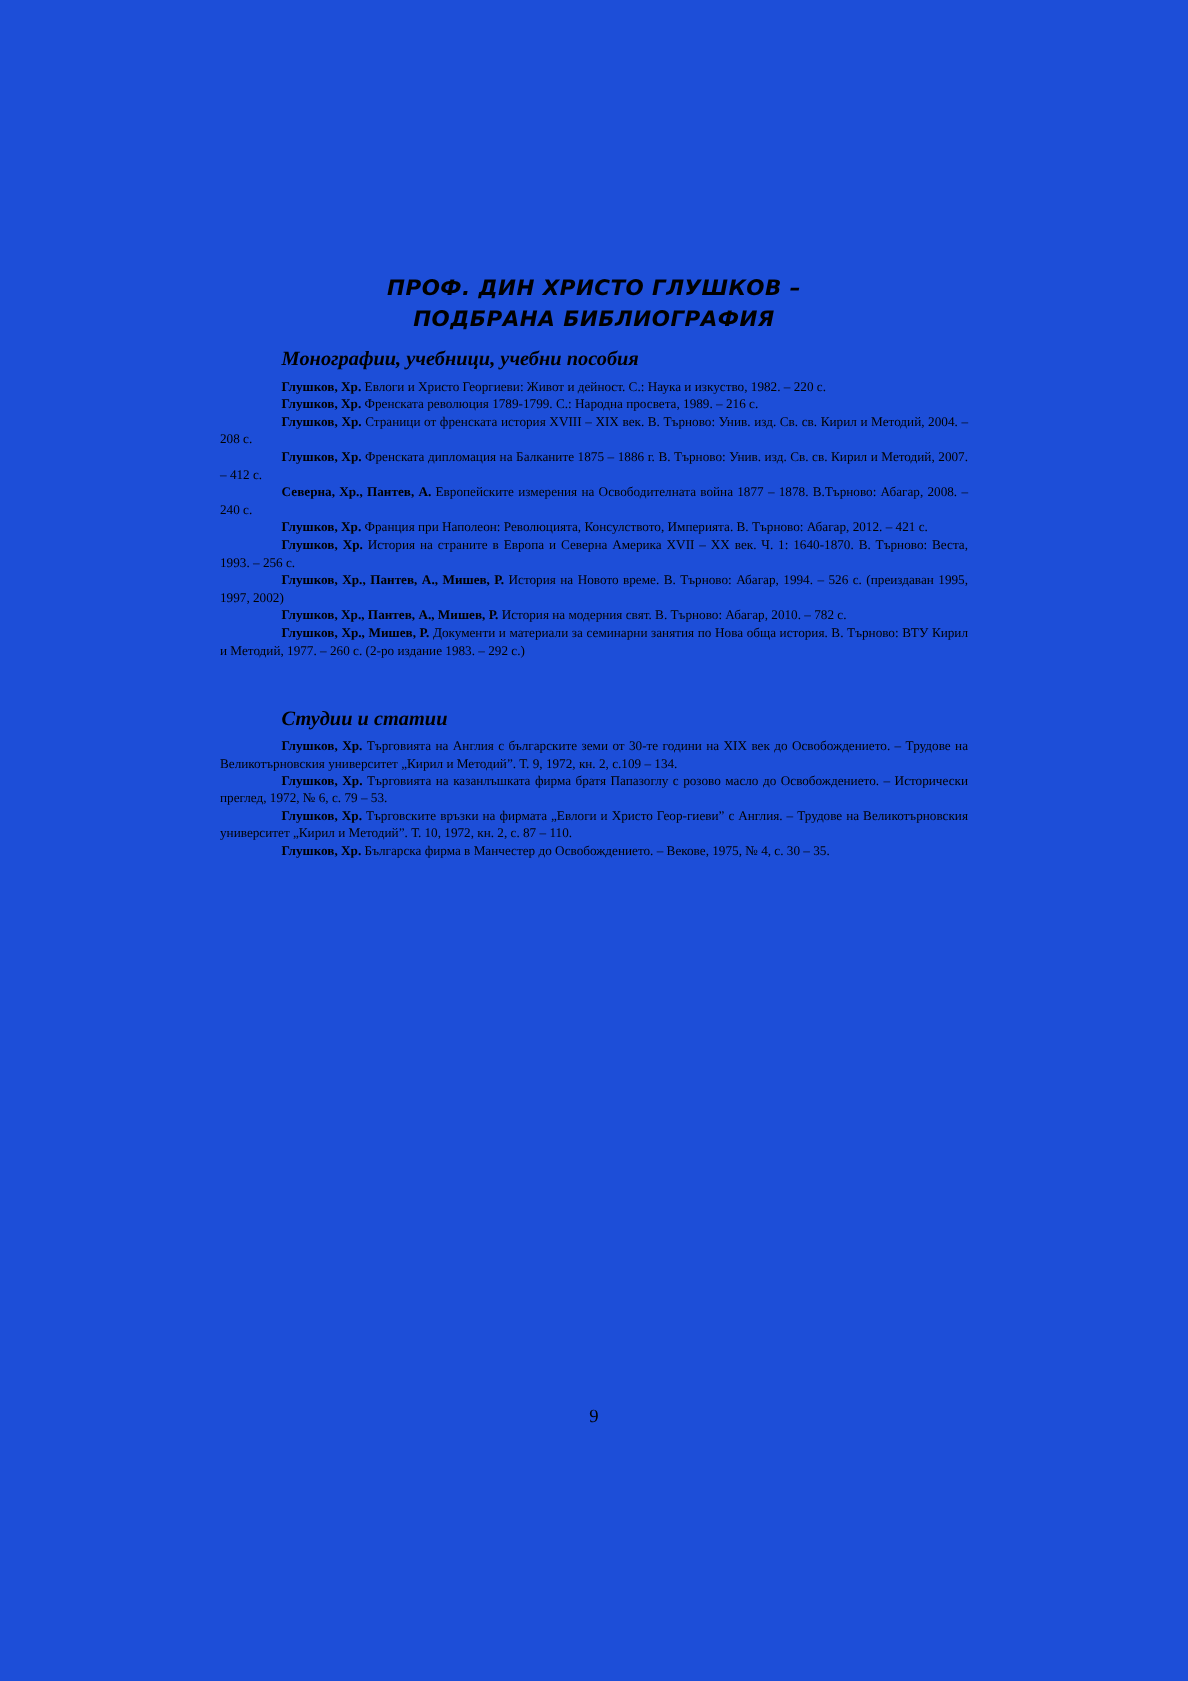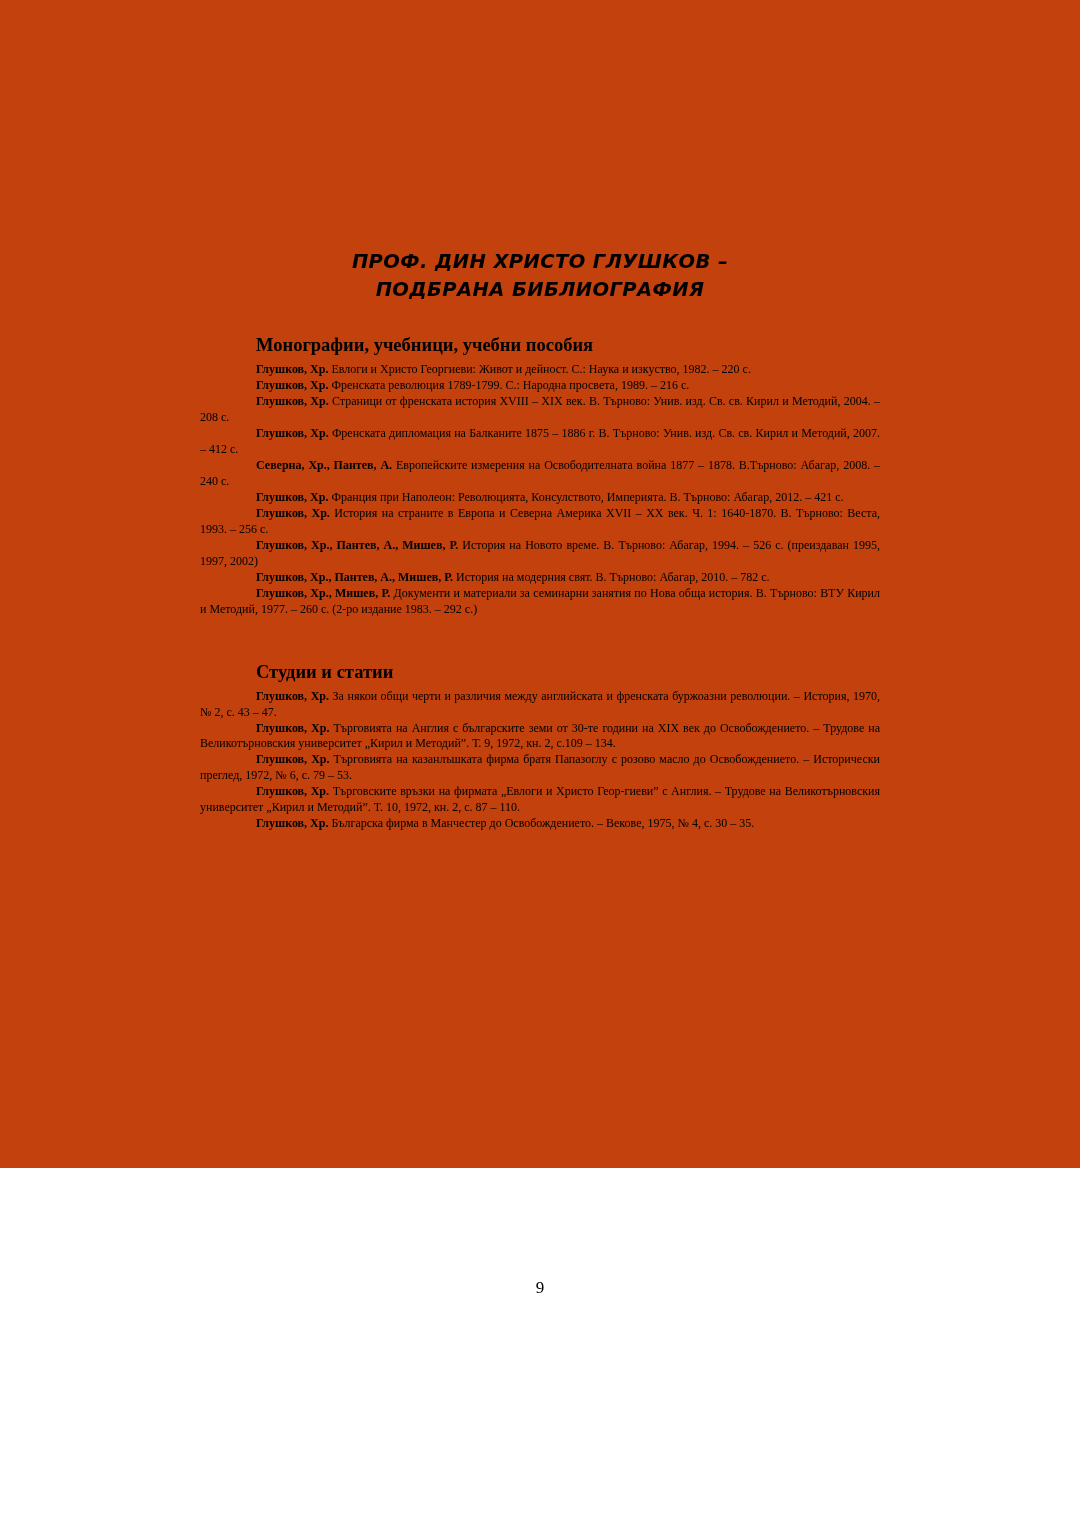--- a/index.html
+++ b/index.html
@@ -13,22 +13,22 @@
     font-family: "Liberation Serif", serif;
     color: #000000;
     position: relative;
     overflow: hidden;
   }
   .page {
     position: absolute;
     left: 0;
     top: 0;
     width: 1080px;
-    height: 1168px;
-    background: #c2410c;
+    height: 1528px;
+    background: #1d4ed8;
   }
   .content {
     position: absolute;
     left: 200px;
     top: 248px;
     width: 680px;
   }
   .doc-title {
     text-align: center;
     font-family: "DejaVu Sans", sans-serif;
@@ -38,22 +38,23 @@
     letter-spacing: 0.4px;
     line-height: 1.42;
     margin: 0 0 0 0;
   }
   .doc-title .line2 {
     display: block;
   }
   .section-heading {
     font-family: "Liberation Serif", serif;
     font-weight: bold;
+    font-style: italic;
     font-size: 18.5px;
-    margin: 32px 0 6px 0;
+    margin: 14px 0 6px 0;
     padding-left: 56px;
   }
   .section-heading.second {
     margin-top: 44px;
   }
   .entry {
     font-size: 12px;
     line-height: 1.33;
     text-align: justify;
     text-indent: 56px;
@@ -93,21 +94,20 @@
     <p class="entry"><b>Глушков, Хр.</b><span> Френската дипломация на Балканите 1875 – 1886 г. В. Търново: Унив. изд. Св. св. Кирил и Методий, 2007. – 412 с.</span></p>
     <p class="entry"><b>Северна, Хр., Пантев, А.</b><span> Европейските измерения на Освободителната война 1877 – 1878. В.Търново: Абагар, 2008. – 240 с.</span></p>
     <p class="entry"><b>Глушков, Хр.</b><span> Франция при Наполеон: Революцията, Консулството, Империята. В. Търново: Абагар, 2012. – 421 с.</span></p>
     <p class="entry"><b>Глушков, Хр.</b><span> История на страните в Европа и Северна Америка XVII – XX век. Ч. 1: 1640-1870. В. Търново: Веста, 1993. – 256 с.</span></p>
     <p class="entry"><b>Глушков, Хр., Пантев, А., Мишев, Р.</b><span> История на Новото време. В. Търново: Абагар, 1994. – 526 с. (преиздаван 1995, 1997, 2002)</span></p>
     <p class="entry"><b>Глушков, Хр., Пантев, А., Мишев, Р.</b><span> История на модерния свят. В. Търново: Абагар, 2010. – 782 с.</span></p>
     <p class="entry"><b>Глушков, Хр., Мишев, Р.</b><span> Документи и материали за семинарни занятия по Нова обща история. В. Търново: ВТУ Кирил и Методий, 1977. – 260 с. (2-ро издание 1983. – 292 с.)</span></p>
 
     <div class="section-heading second">Студии и статии</div>
 
-    <p class="entry"><b>Глушков, Хр.</b><span> За някои общи черти и различия между английската и френската буржоазни революции. – История, 1970, № 2, с. 43 – 47.</span></p>
     <p class="entry"><b>Глушков, Хр.</b><span> Търговията на Англия с българските земи от 30-те години на XIX век до Освобождението. – Трудове на Великотърновския университет „Кирил и Методий”. Т. 9, 1972, кн. 2, с.109 – 134.</span></p>
     <p class="entry"><b>Глушков, Хр.</b><span> Търговията на казанлъшката фирма братя Папазоглу с розово масло до Освобождението. – Исторически преглед, 1972, № 6, с. 79 – 53.</span></p>
     <p class="entry"><b>Глушков, Хр.</b><span> Търговските връзки на фирмата „Евлоги и Христо Геор-гиеви” с Англия. – Трудове на Великотърновския университет „Кирил и Методий”. Т. 10, 1972, кн. 2, с. 87 – 110.</span></p>
     <p class="entry"><b>Глушков, Хр.</b><span> Българска фирма в Манчестер до Освобождението. – Векове, 1975, № 4, с. 30 – 35.</span></p>
 
   </div>
 
   <div class="page-number">9</div>
 
 </div>

